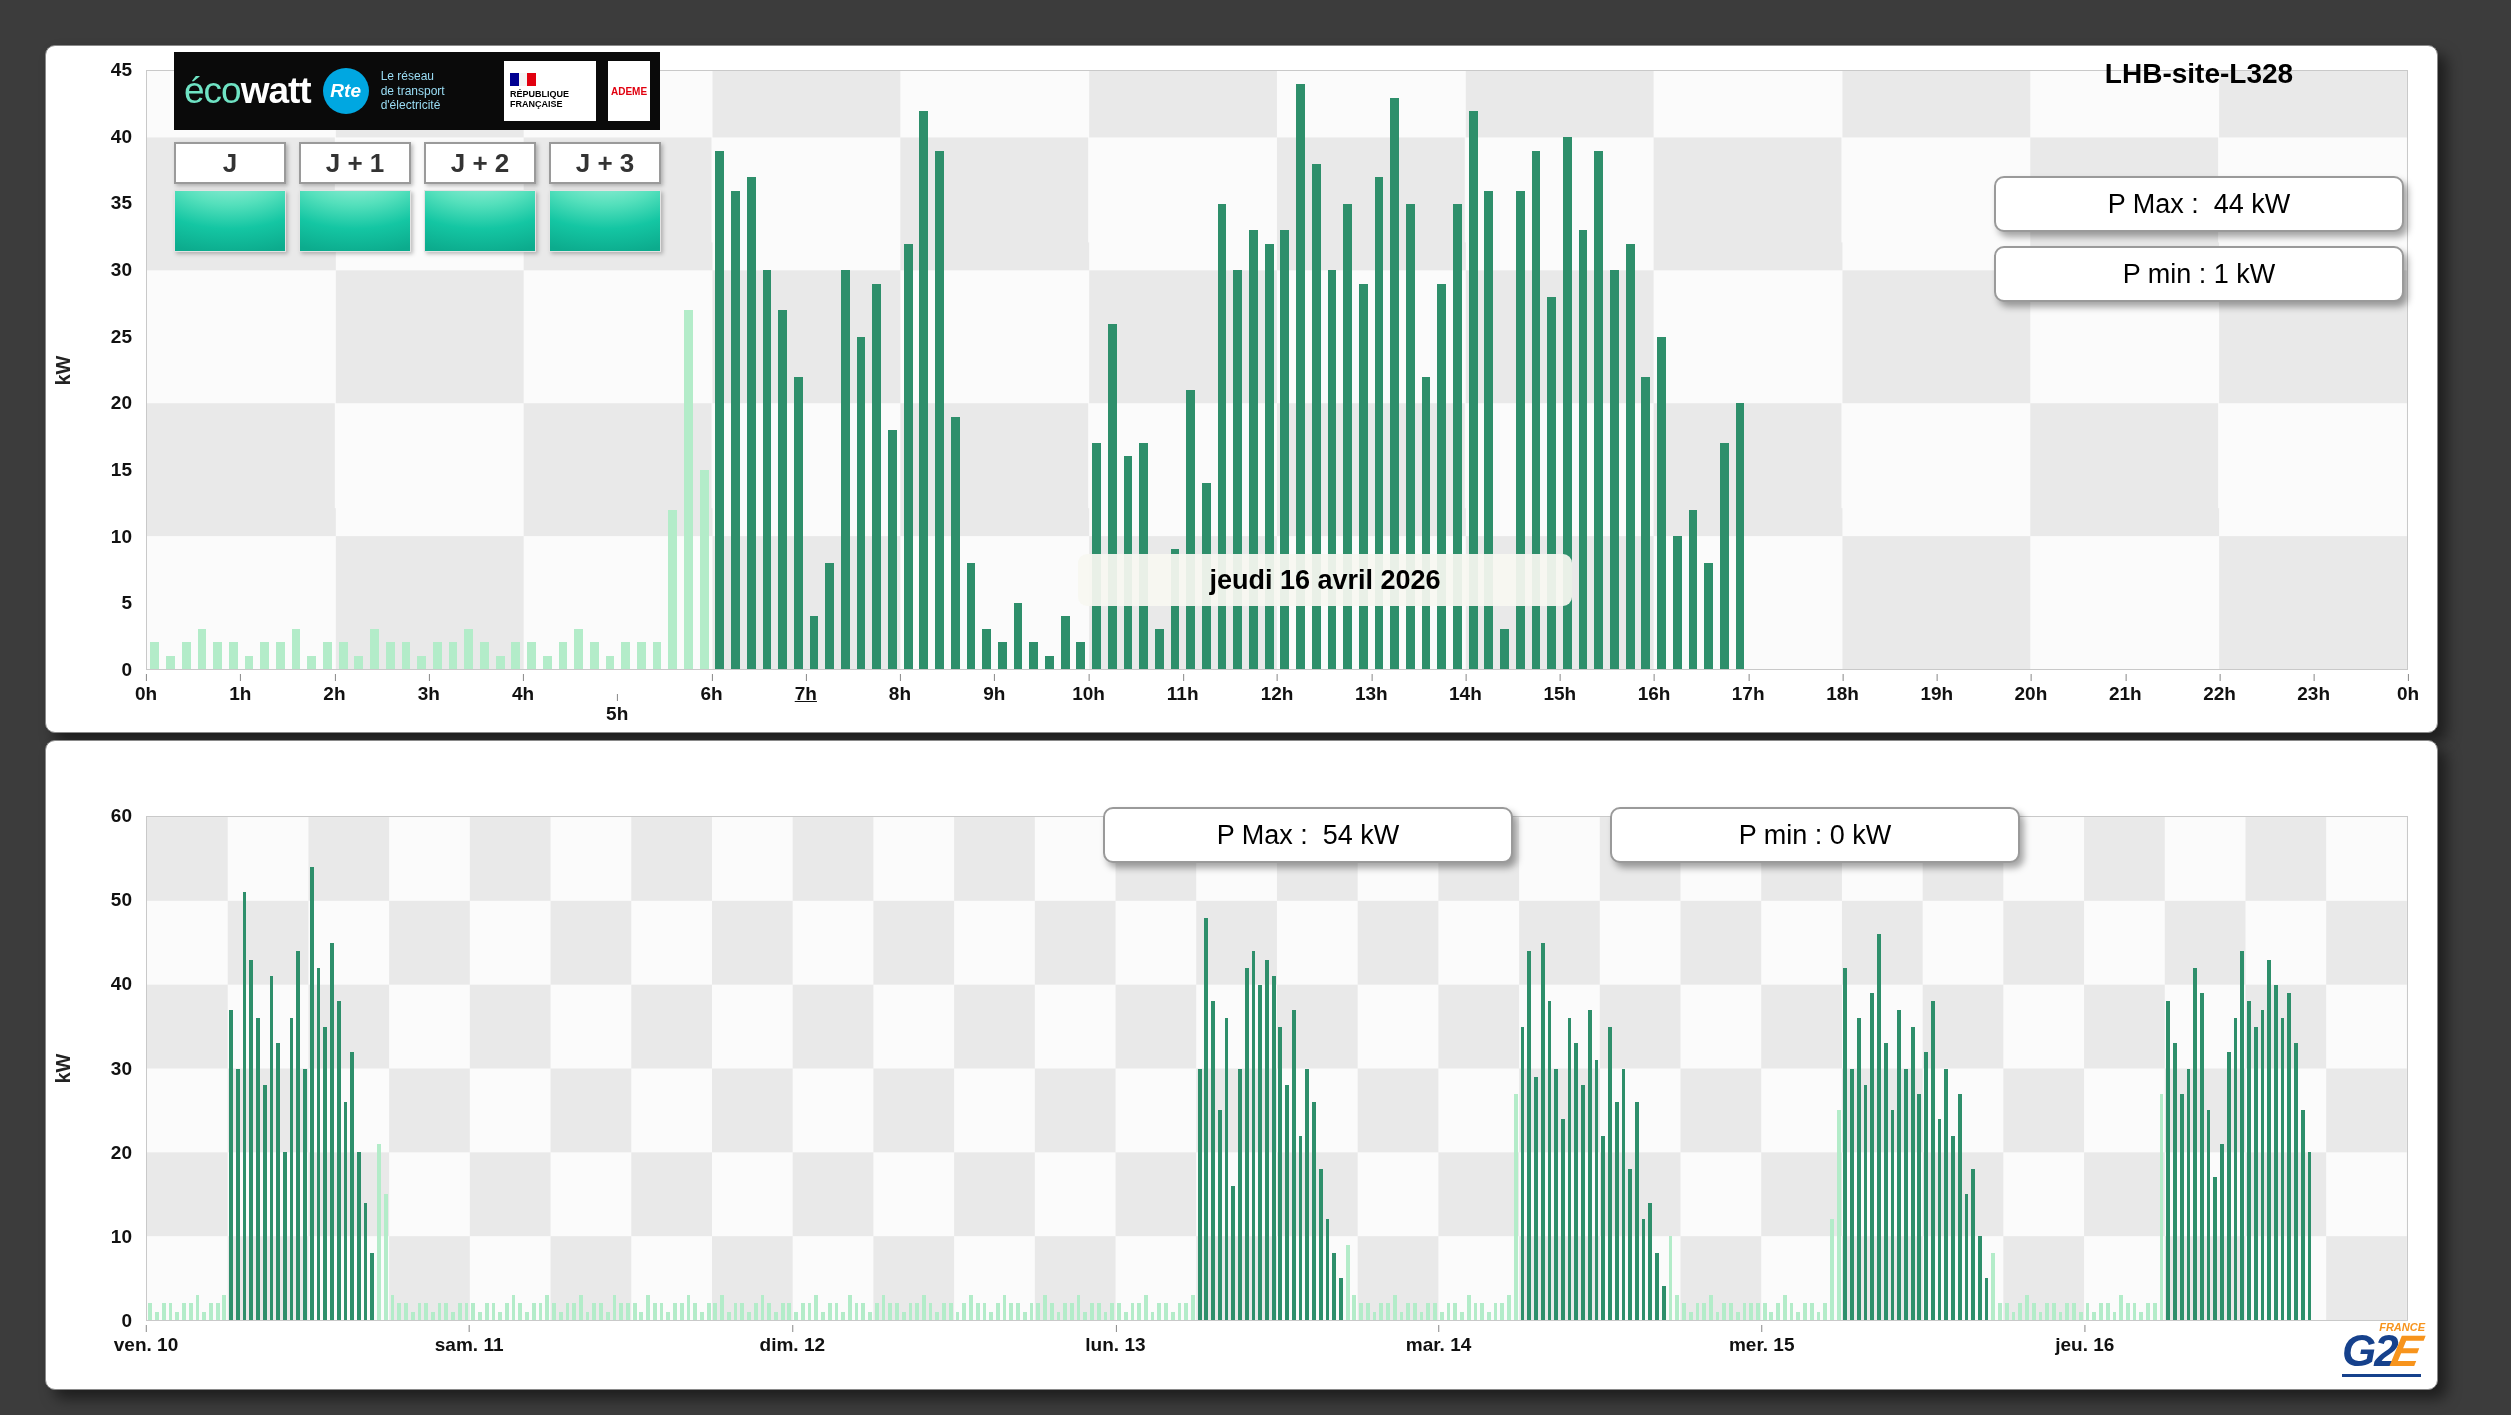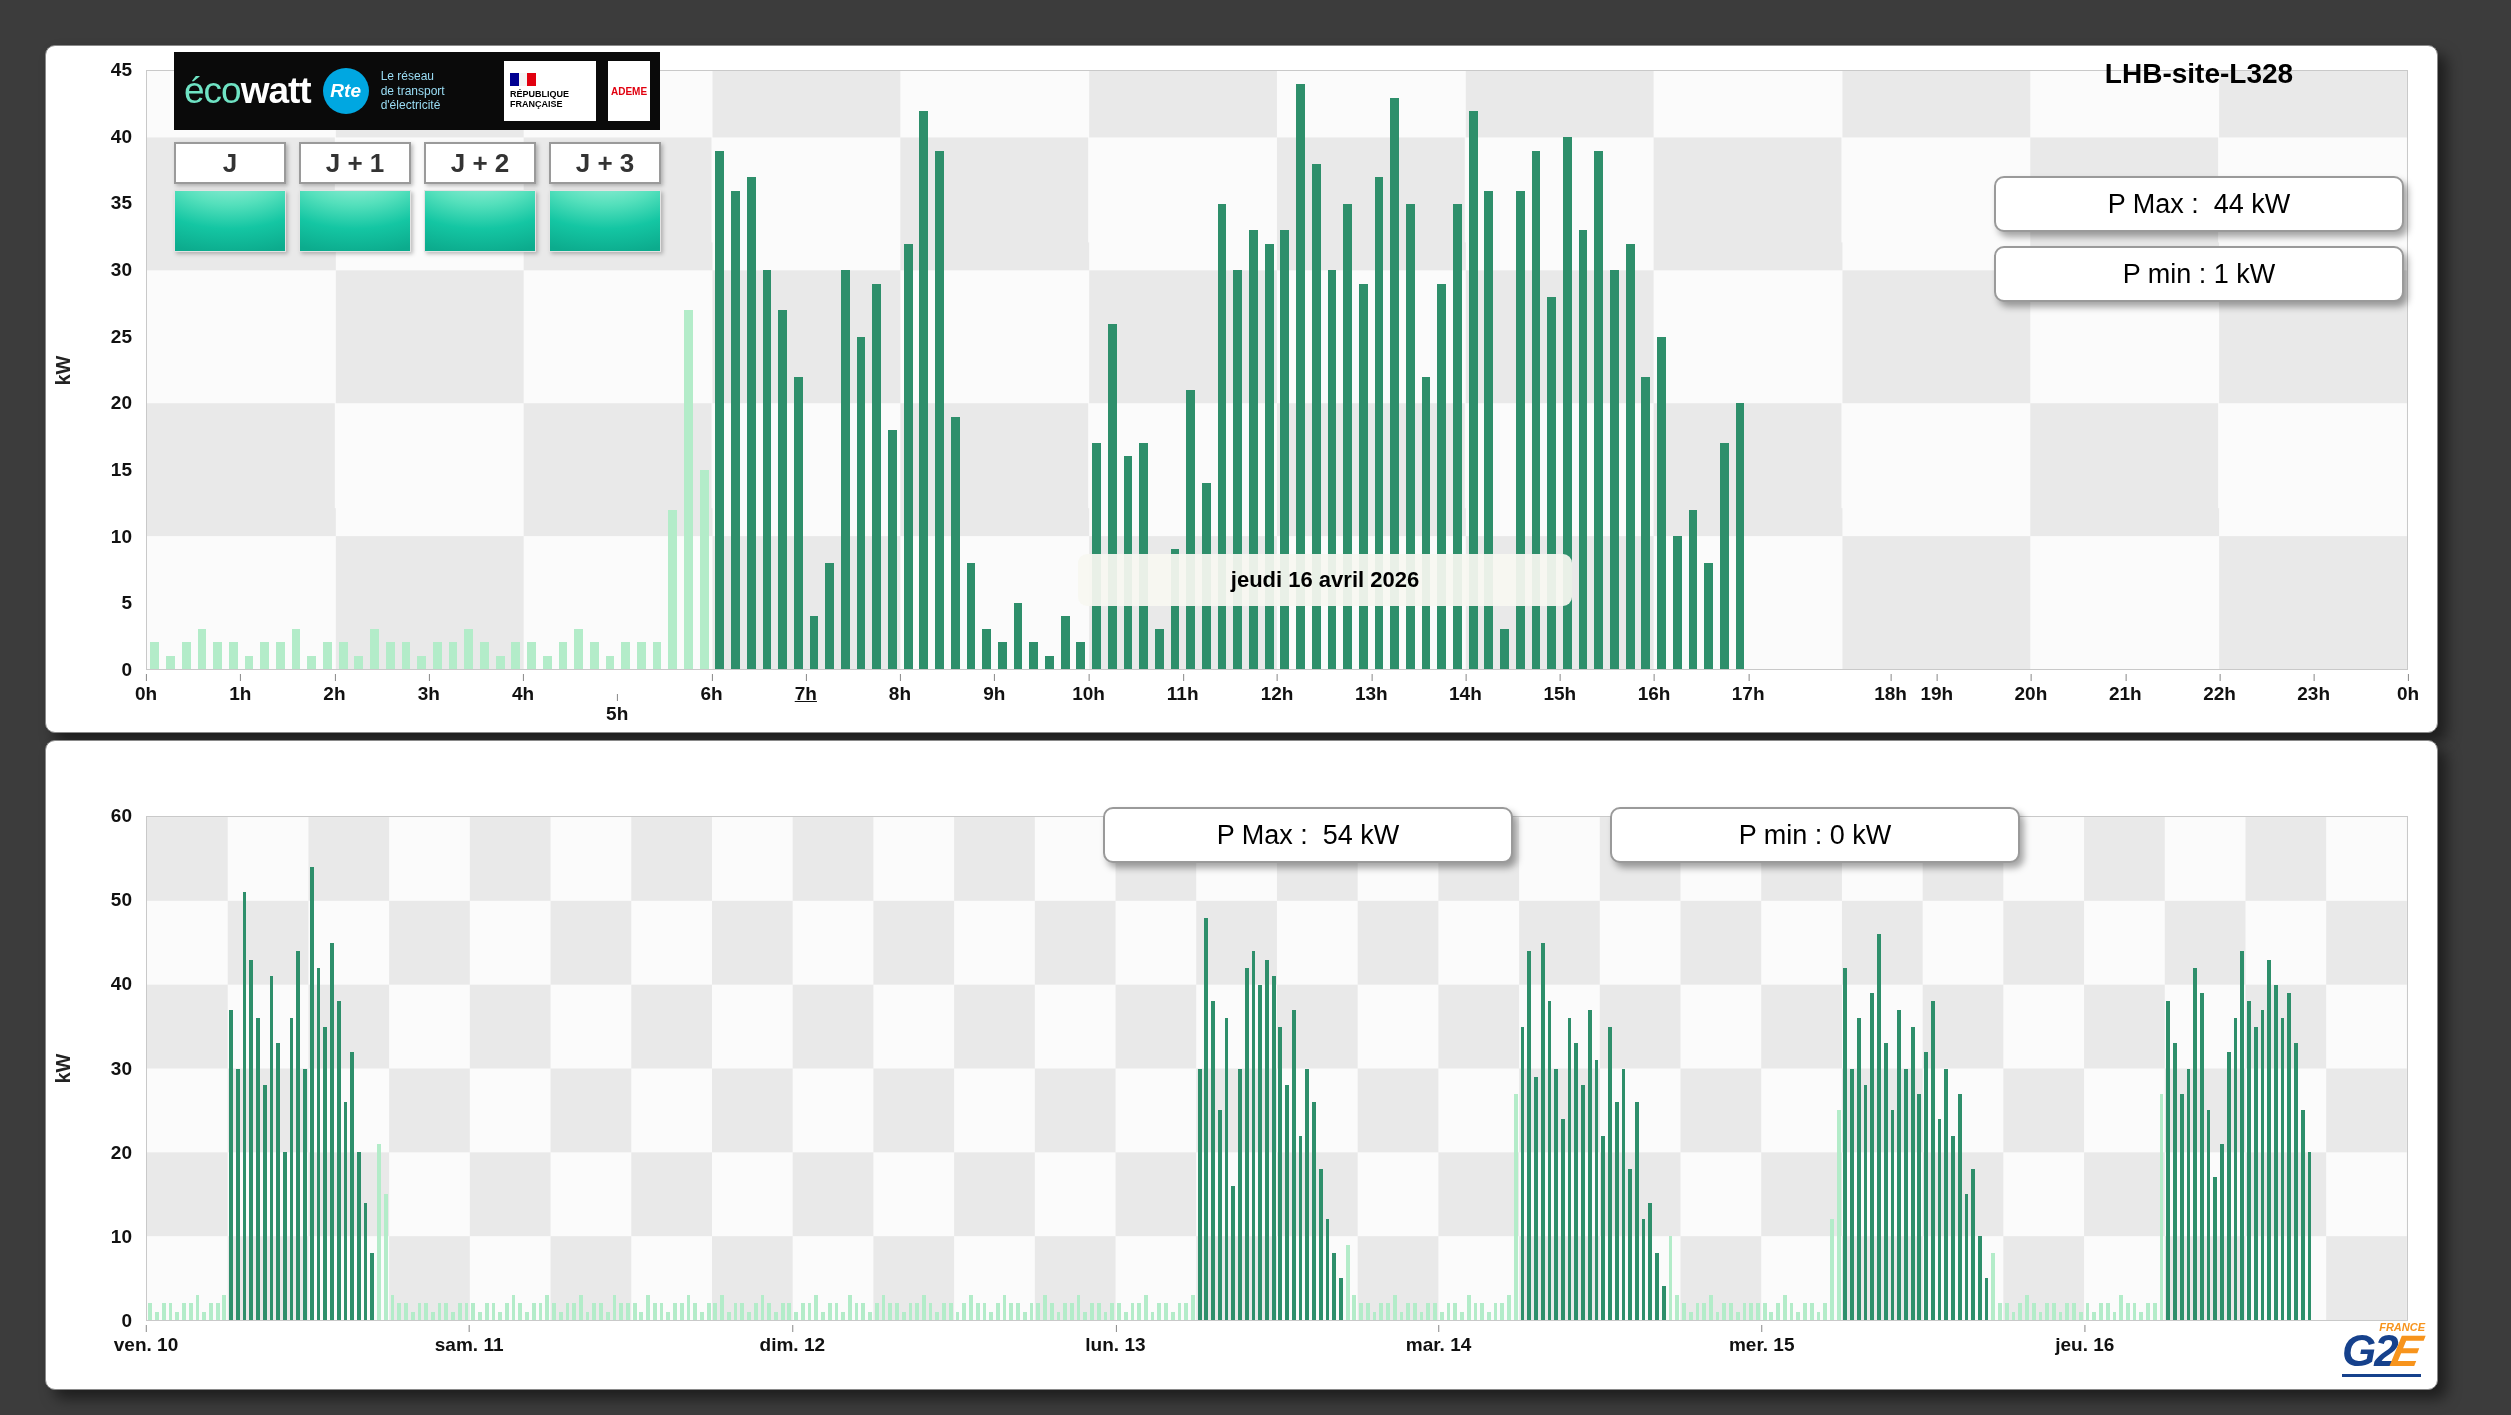--- a/index.html
+++ b/index.html
@@ -85,21 +85,21 @@
   .tb3 { left:1948px; top:200px; }
   .bb1 { left:516px;  top:66px; }
   .bb2 { left:1057px; top:66px; }
   .bb3 { left:1564px; top:66px; }
 
   
   .date-tooltip {
     position:absolute; left:931px; top:483px; width:494px; height:52px;
     background:rgba(247,247,241,0.93); border-radius:9px;
     display:flex; align-items:center; justify-content:center;
-    font-size:22px; font-weight:bold; color:#000; z-index:5;
+    font-size:27px; font-weight:bold; color:#000; z-index:5;
   }
 
   
   .ecowatt-logo {
     position:absolute; left:128px; top:6px; width:486px; height:78px;
     background:#0a0a0a; display:flex; align-items:center;
     padding:0 10px; gap:12px; z-index:7;
   }
   .ew-text { font-size:37px; letter-spacing:-1px; }
   .ew-text .eco  { color:#6fe3c4; font-weight:400; }
@@ -309,21 +309,21 @@
         <div class="xtick" style="left: 33.33%;">8h</div>
         <div class="xtick" style="left: 37.5%;">9h</div>
         <div class="xtick" style="left: 41.67%;">10h</div>
         <div class="xtick" style="left: 45.83%;">11h</div>
         <div class="xtick" style="left: 50%;">12h</div>
         <div class="xtick" style="left: 54.17%;">13h</div>
         <div class="xtick" style="left: 58.33%;">14h</div>
         <div class="xtick" style="left: 62.5%;">15h</div>
         <div class="xtick" style="left: 66.67%;">16h</div>
         <div class="xtick" style="left: 70.83%;">17h</div>
-        <div class="xtick" style="left: 75%; margin-left: 48px;">18h</div>
+        <div class="xtick" style="left: 75%;">18h</div>
         <div class="xtick" style="left: 79.17%;">19h</div>
         <div class="xtick" style="left: 83.33%;">20h</div>
         <div class="xtick" style="left: 87.5%;">21h</div>
         <div class="xtick" style="left: 91.67%;">22h</div>
         <div class="xtick" style="left: 95.83%;">23h</div>
         <div class="xtick" style="left: 100%;">0h</div>
       </div>
 
     <div class="ecowatt-logo">
       <div class="ew-text"><span class="eco">éco</span><span class="watt">watt</span></div>

